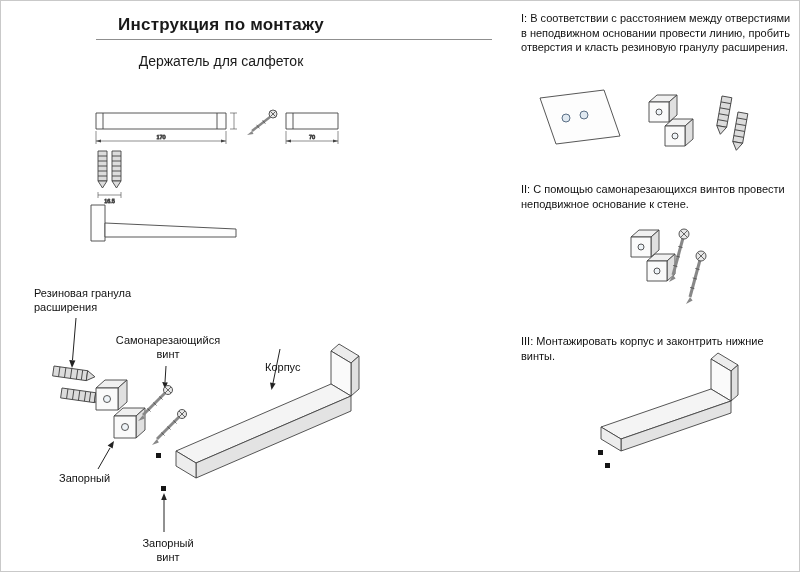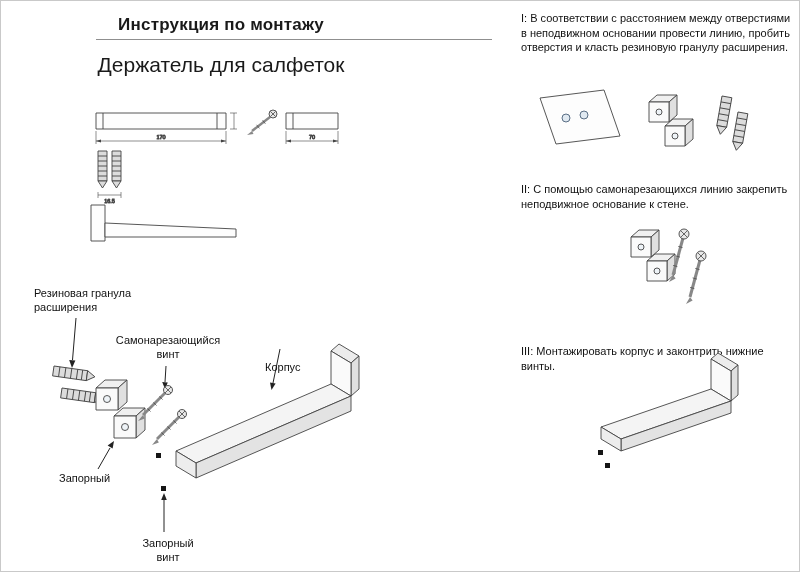--- a/index.html
+++ b/index.html
@@ -4,21 +4,21 @@
 <style>
   * { margin:0; padding:0; box-sizing:border-box; }
   html,body { background:#ffffff; }
   .page {
     position:relative; width:800px; height:572px; background:#fff;
     border:1px solid #c9c9c9; overflow:hidden;
     font-family:"Liberation Sans","DejaVu Sans",sans-serif; color:#1a1a1a;
   }
   .abs { position:absolute; }
   .title { font-size:17px; font-weight:bold; text-align:center; letter-spacing:.2px; }
-  .subtitle { font-size:21px; text-align:center; }
+  .subtitle { font-size:14px; text-align:center; }
   .divider { height:1px; background:#8f8f8f; }
   .step-text { font-size:11px; line-height:1.32; color:#111; }
   .part-label { font-size:11px; line-height:1.25; color:#111; }
   .center { text-align:center; }
   svg { overflow:visible; display:block; }
   svg text { font-family:"Liberation Sans","DejaVu Sans",sans-serif; fill:#333; }
   .lineart { stroke:#444; stroke-width:0.9; fill:none; stroke-linejoin:round; }
 </style>
 </head>
 <body>
@@ -233,21 +233,21 @@
             <line x1="0" y1="12" x2="10" y2="12"></line>
             <line x1="0" y1="18" x2="10" y2="18"></line>
             <line x1="0" y1="24" x2="10" y2="24"></line>
           <polygon points="0,30 10,30 5,38" fill="#dcdcdc"></polygon>
         </g>
       </g>
     </g>
   </svg>
 
   <p class="abs step-text" style="left:520px;top:181px;width:272px;">
-    <span>II:</span> <span>С помощью самонарезающихся линию закрепить неподвижное основание к стене.</span>
+    <span>II:</span> <span>С помощью самонарезающихся винтов провести неподвижное основание к стене.</span>
   </p>
 
   <svg class="abs" style="left:605px;top:222px;" width="170" height="95" viewBox="0 0 170 95">
     <g class="lineart">
       <g>
         <polygon points="25,14 33,7 53,7 45,14" fill="#f0f0f0"></polygon>
         <polygon points="45,14 53,7 53,27 45,34" fill="#e0e0e0"></polygon>
         <rect x="25" y="14" width="20" height="20" fill="#fafafa"></rect>
         <circle cx="35" cy="24" r="3" fill="#eef3f7"></circle>
         <polygon points="41,38 49,31 69,31 61,38" fill="#f0f0f0"></polygon>
@@ -269,21 +269,21 @@
         <line x1="86.6" y1="54.9" x2="91" y2="56.1" stroke-width="0.7"></line>
         <line x1="84" y1="64.4" x2="88.4" y2="65.6" stroke-width="0.7"></line>
         <polygon points="84,74 80,81 86.6,77.4" fill="#888" stroke="none"></polygon>
         <circle cx="95" cy="33" r="5" fill="#e8e8e8"></circle>
         <line x1="91.7" y1="29.7" x2="98.3" y2="36.3" stroke-width="0.8"></line>
           <line x1="91.7" y1="36.3" x2="98.3" y2="29.7" stroke-width="0.8"></line>
       </g>
     </g>
   </svg>
 
-  <p class="abs step-text" style="left:520px;top:343px;width:272px;">
+  <p class="abs step-text" style="left:520px;top:333px;width:272px;">
     <span>III:</span> <span>Монтажировать корпус и законтрить нижние винты.</span>
   </p>
 
   <svg class="abs" style="left:585px;top:348px;" width="200" height="130" viewBox="0 0 200 130">
     <g class="lineart">
       <g>
         <polygon points="125,10 132,4 152,16 145,22" fill="#ececec"></polygon>
         <polygon points="145,22 152,16 152,46 145,52" fill="#e0e0e0"></polygon>
         <polygon points="125,10 145,22 145,52 125,40" fill="#fafafa"></polygon>
         <polygon points="15,78 125,40 145,52 35,90" fill="#f4f4f4"></polygon>

